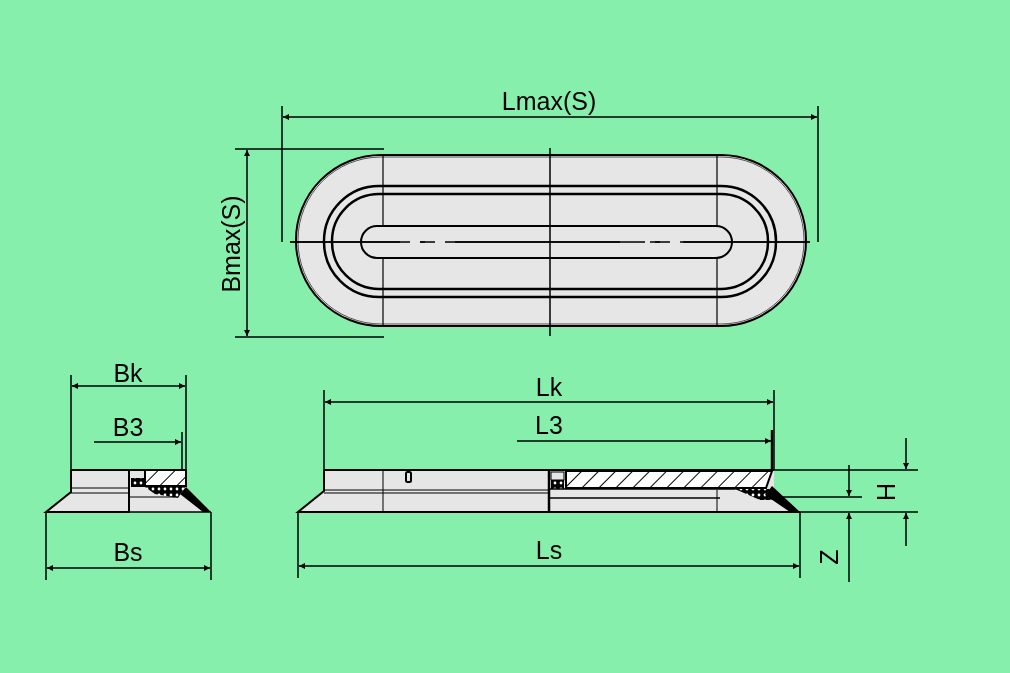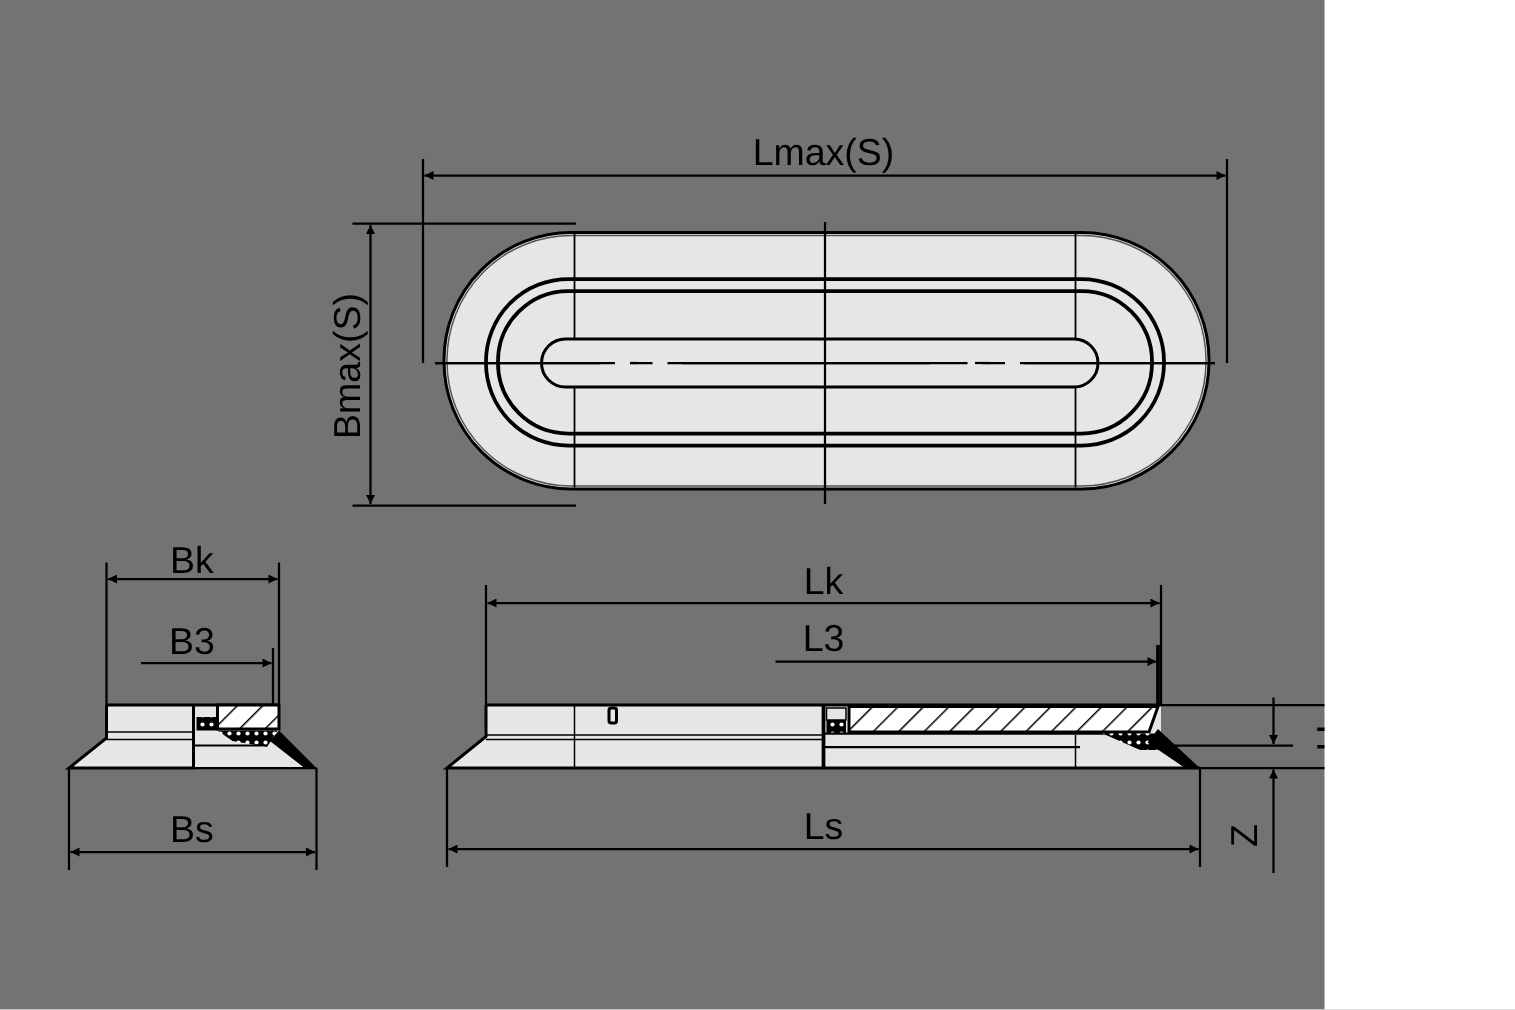--- a/index.html
+++ b/index.html
@@ -1,16 +1,16 @@
 <!DOCTYPE html>
 <html><head>
 <meta charset="utf-8">
 <style>
   html,body{margin:0;padding:0;background:#ffffff;}
-  #canvas{position:relative;width:883px;height:673px;overflow:hidden;background:#737373;}
+  #canvas{position:relative;width:1010px;height:673px;overflow:hidden;background:#86efac;}
   svg{position:absolute;left:0;top:0;}
   .lbl{font-family:"Liberation Sans",sans-serif;font-size:25px;fill:#000;}
 </style>
 </head>
 <body>
 
 <div id="canvas">
 <svg width="1010" height="673" viewBox="0 0 1010 673" xmlns="http://www.w3.org/2000/svg">
   <defs>
     <marker id="arr" viewBox="0 0 10 10" refX="10" refY="5" markerWidth="14" markerHeight="6" orient="auto-start-reverse" markerUnits="userSpaceOnUse">

